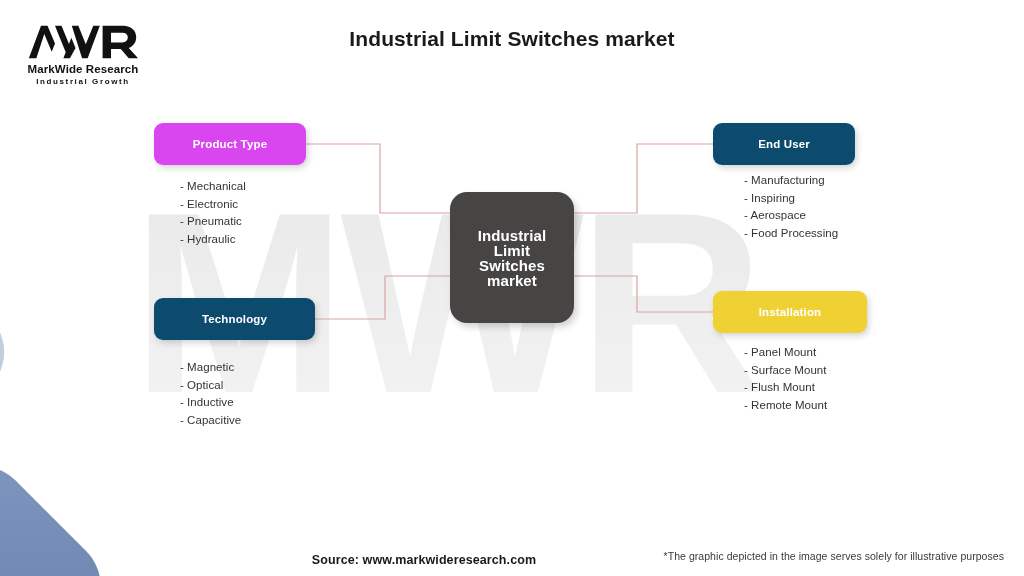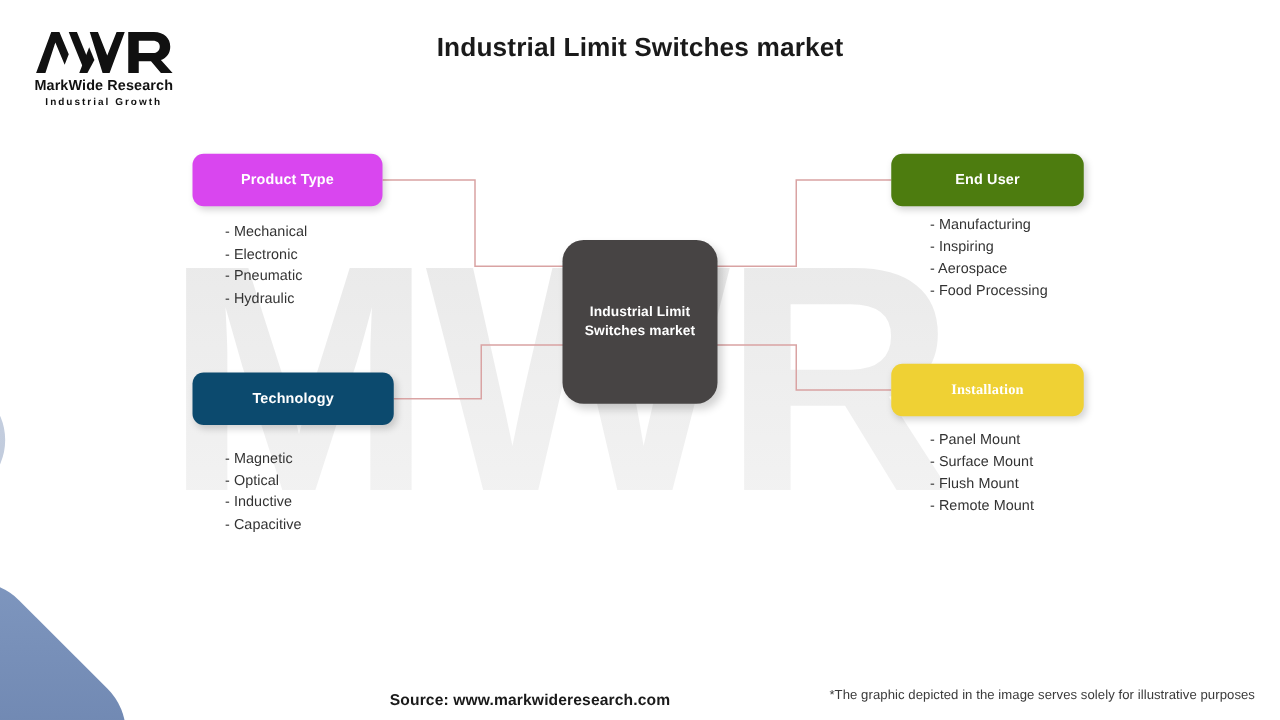--- a/index.html
+++ b/index.html
@@ -97,21 +97,21 @@
     background: #474444;
     border-radius: 17px;
     box-shadow: 3px 4px 7px rgba(0,0,0,0.18);
     display: flex;
     align-items: center;
     justify-content: center;
     text-align: center;
   }
   .center-node-label {
     color: #ffffff;
-    font-size: 11px;
+    font-size: 15px;
     font-weight: bold;
     line-height: 15px;
     letter-spacing: 0.1px;
     padding: 0 8px;
   }
 
   
   .branch-box {
     position: absolute;
     height: 42px;
@@ -123,22 +123,22 @@
   }
   .branch-box-label {
     color: #ffffff;
     font-size: 11.5px;
     font-weight: bold;
     letter-spacing: 0.15px;
   }
 
   .box-product-type { left: 154px; top: 123px; width: 152px; background: #d946ef; }
   .box-technology   { left: 154px; top: 298px; width: 161px; background: #0c4a6e; }
-  .box-end-user     { left: 713px; top: 123px; width: 154px; background: #4d7c0f; text-align: center; }
-  .box-installation { left: 713px; top: 291px; width: 154px; background: #efd134; font-family: Liberation Serif, serif; }
+  .box-end-user     { left: 713px; top: 123px; width: 142px; background: #0c4a6e; text-align: center; }
+  .box-installation { left: 713px; top: 291px; width: 154px; background: #efd134; }
 
   
   .bullets {
     position: absolute;
     font-size: 11.5px;
     color: #333333;
     line-height: 17.6px;
     letter-spacing: 0.05px;
     white-space: nowrap;
   }

